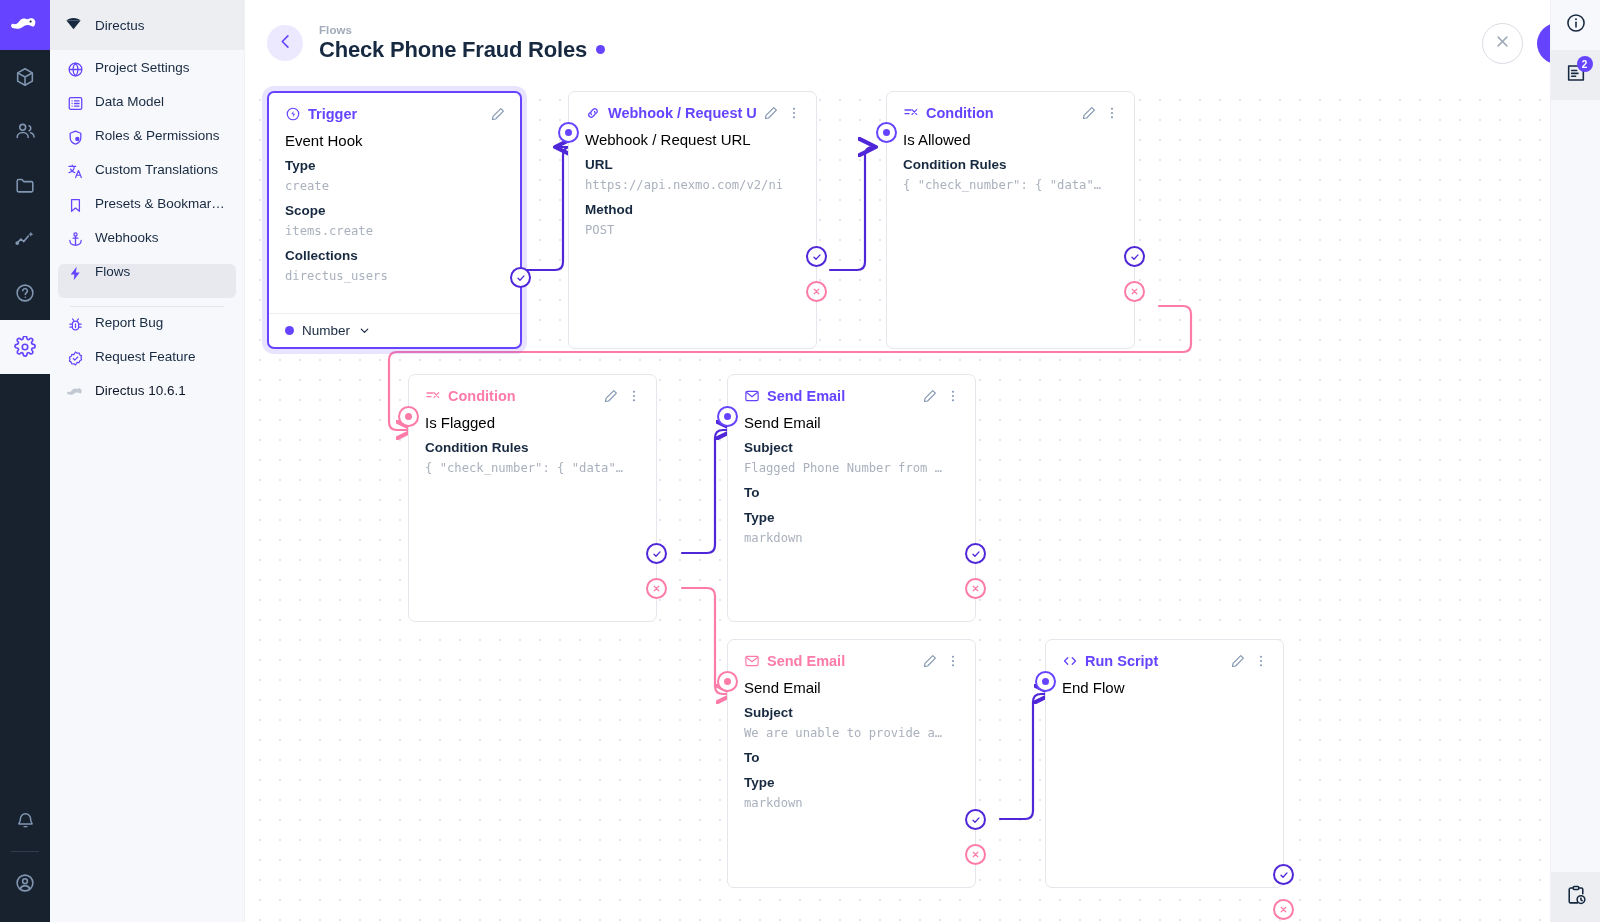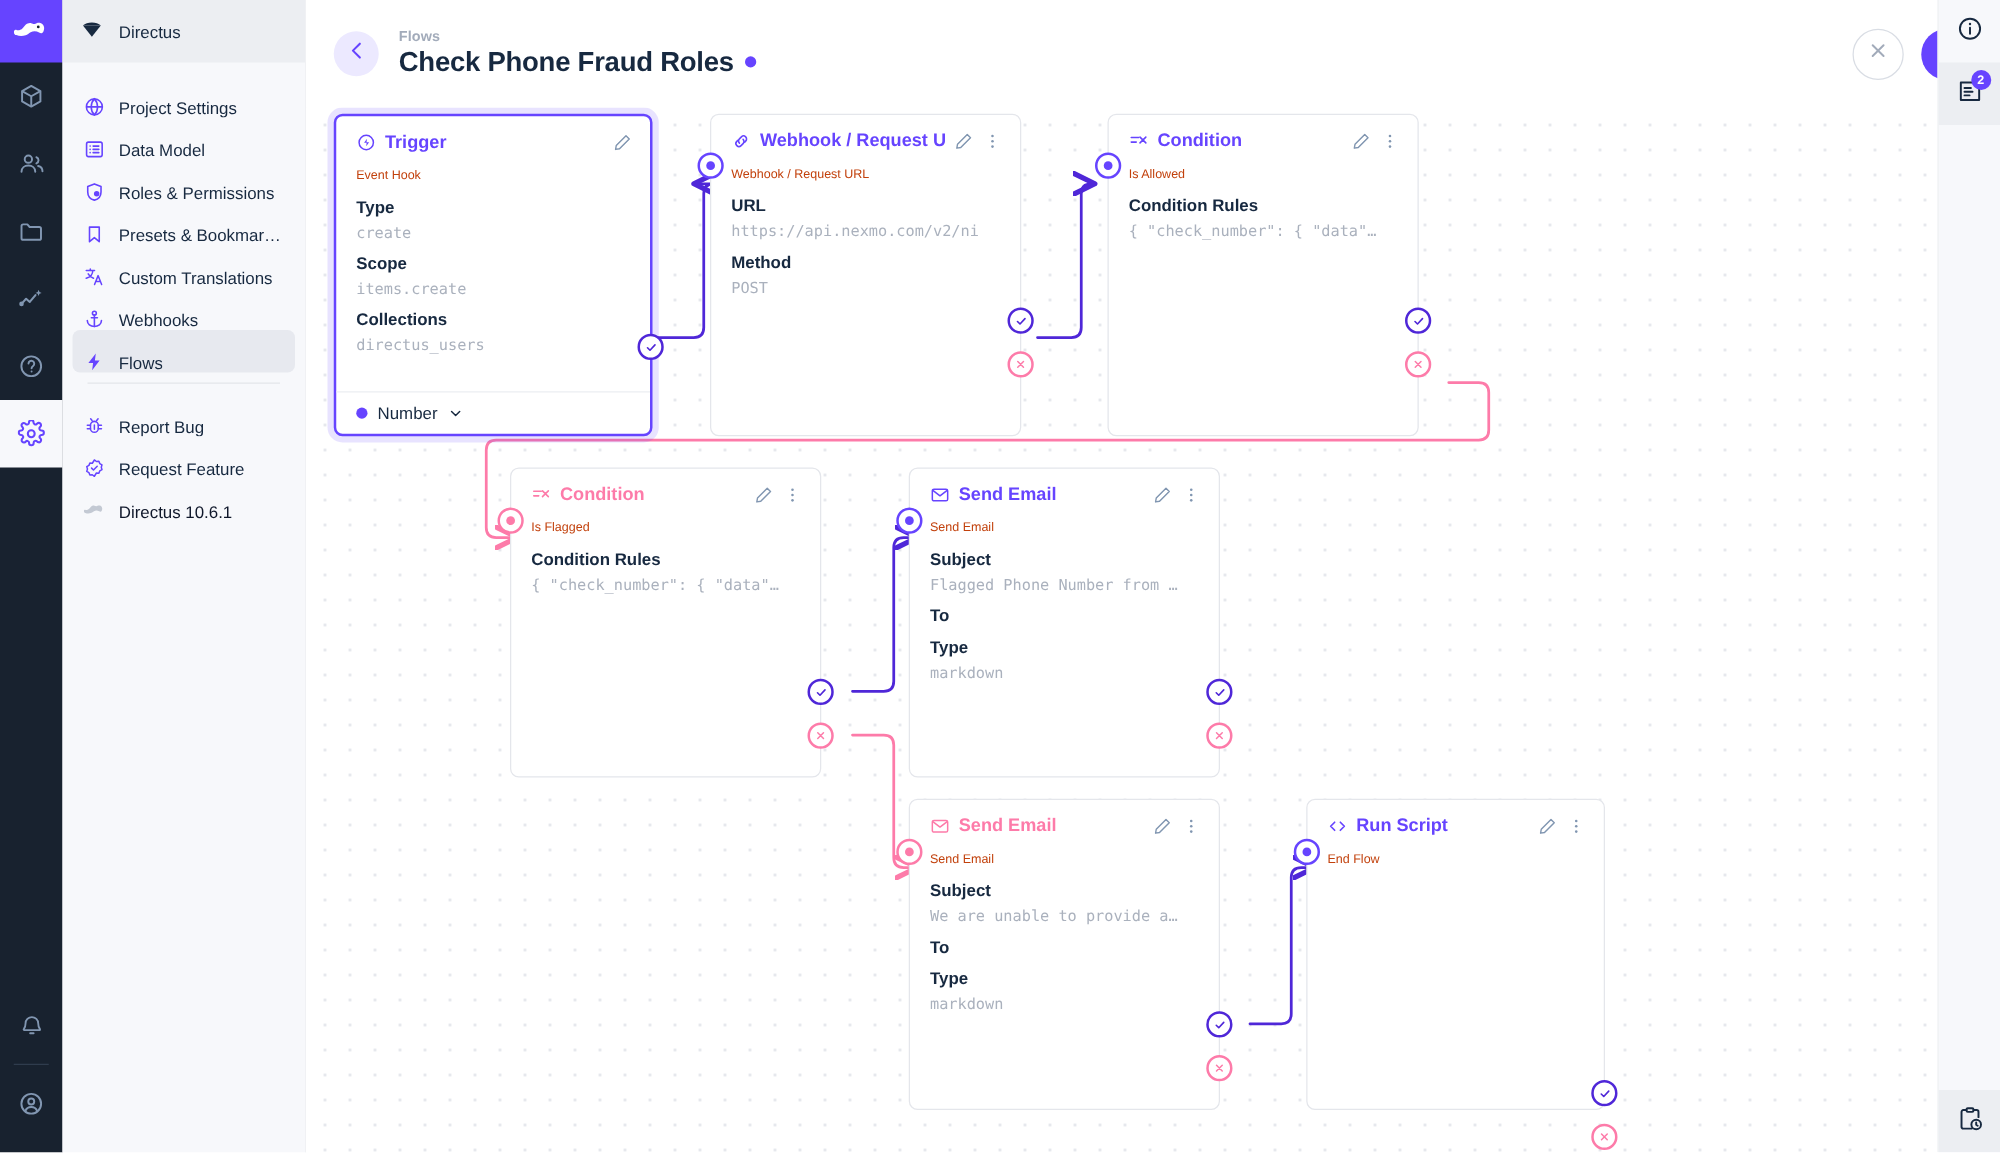--- a/index.html
+++ b/index.html
@@ -35,21 +35,21 @@
     border-right:1px solid #f0f1f4;
     display:flex; flex-direction:column;
   }
   .sb-project {
     height:50px; display:flex; align-items:center; gap:12px;
     padding:0 14px; background:#eceef2; color:#172940;
     font-size:13.5px; font-weight:500;
   }
   .sb-list { padding:10px 8px 0 8px; }
   .sb-item {
-    display:flex; align-items:flex-end; gap:11px;
+    display:flex; align-items:flex-start; gap:11px;
     height:34px; padding:0 8px; border-radius:6px;
     font-size:13.5px; color:#172940; cursor:pointer;
   }
   .sb-item.active { background:#e7e9ef; }
   .sb-item .ico { width:18px; height:18px; display:flex; align-items:center; justify-content:center; color:#6644ff; flex:0 0 18px; }
   .sb-label { white-space:nowrap; overflow:hidden; text-overflow:ellipsis; }
   .sb-divider { height:1px; background:#e3e5ea; margin:8px 12px; }
   .sb-item.muted { color:#0f172a; cursor:default; }
   .sb-item.muted .ico { color:#c3c9d3; }
 
@@ -101,21 +101,21 @@
     display:flex; align-items:center; gap:7px;
     padding:13px 14px 2px 16px;
     font-size:14.5px; font-weight:700; color:#6644ff;
   }
   .p-head.pink { color:#fd7ba9; }
   .p-head .htxt { white-space:nowrap; overflow:hidden; text-overflow:clip; flex:1 1 auto; }
   .p-head .hico { flex:0 0 auto; display:flex; align-items:center; }
   .p-head .acts { margin-left:auto; display:flex; align-items:center; gap:7px; flex:0 0 auto; }
   .p-icon-btn { color:#8196b1; cursor:pointer; display:flex; align-items:center; }
   .p-body { padding:6px 16px 10px 16px; }
-  .f-name { font-size:10px; color:#c2410c; line-height:21px; margin-bottom:1px; }
+  .f-name { font-size:15px; color:#000000; line-height:21px; margin-bottom:1px; }
   .f-label { font-size:13.5px; font-weight:700; color:#172940; line-height:21px; margin-top:4px; }
   .f-value {
     font-family:"DejaVu Sans Mono", monospace;
     font-size:12.2px; color:#aab1bd; line-height:20px;
     white-space:nowrap; overflow:hidden; text-overflow:clip;
   }
   .p-footer {
     border-top:1px solid #eceef2; margin-top:6px;
     padding:9px 16px; display:flex; align-items:center; gap:8px;
     font-size:13.5px; color:#172940; cursor:pointer;
@@ -257,34 +257,34 @@
         <span class="ico">
           <svg width="17" height="17" viewBox="0 0 24 24" fill="none" stroke="currentColor" stroke-width="1.8" stroke-linejoin="round">
               <path d="M12 3l7.5 3v6c0 4.4-3.1 8.1-7.5 9.3C7.6 20.1 4.5 16.4 4.5 12V6L12 3z"></path>
               <circle cx="14.6" cy="14.2" r="3.1" fill="currentColor" stroke="none"></circle>
             </svg>
         </span>
         <span class="sb-label">Roles &amp; Permissions</span>
       </div>
       <div class="sb-item">
         <span class="ico">
-          <svg width="17" height="17" viewBox="0 0 24 24" fill="none" stroke="currentColor" stroke-width="1.8" stroke-linejoin="round">
-              <path d="M6.5 3.8h11v16.4L12 15.6l-5.5 4.6V3.8z"></path>
-            </svg>
-        </span>
-        <span class="sb-label">Presets &amp; Bookmar…</span>
-      </div>
-      <div class="sb-item">
-        <span class="ico">
           <svg width="17" height="17" viewBox="0 0 24 24" fill="none" stroke="currentColor" stroke-width="1.7" stroke-linecap="round" stroke-linejoin="round">
               <path d="M2.8 4.8h9.4M7.4 3v1.8M10.2 4.8c0 4.2-3 7.6-7.4 8.8M5 8.6c1.4 2.6 3.6 4.2 6 5"></path>
               <path d="M12.2 20.6l4-10 4 10M13.8 17.3h4.8"></path>
             </svg>
         </span>
         <span class="sb-label">Custom Translations</span>
+      </div>
+      <div class="sb-item">
+        <span class="ico">
+          <svg width="17" height="17" viewBox="0 0 24 24" fill="none" stroke="currentColor" stroke-width="1.8" stroke-linejoin="round">
+              <path d="M6.5 3.8h11v16.4L12 15.6l-5.5 4.6V3.8z"></path>
+            </svg>
+        </span>
+        <span class="sb-label">Presets &amp; Bookmar…</span>
       </div>
       <div class="sb-item">
         <span class="ico">
           <svg width="17" height="17" viewBox="0 0 24 24" fill="none" stroke="currentColor" stroke-width="1.8" stroke-linecap="round" stroke-linejoin="round">
               <circle cx="12" cy="5" r="2.2"></circle>
               <path d="M12 7.2V20"></path>
               <path d="M8.6 10.2h6.8"></path>
               <path d="M4 13.4c0 4 3.6 6.6 8 6.6s8-2.6 8-6.6"></path>
             </svg>
         </span>

